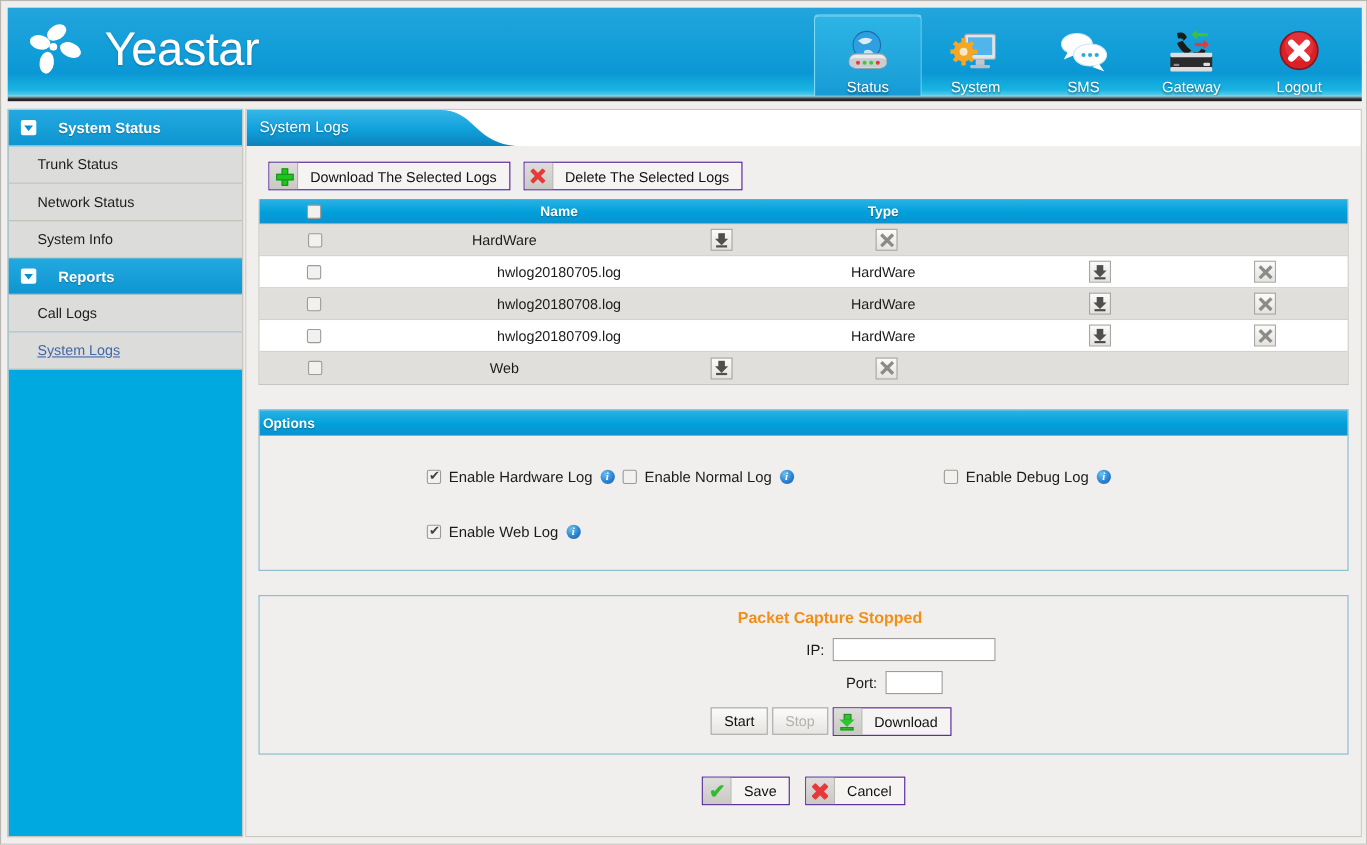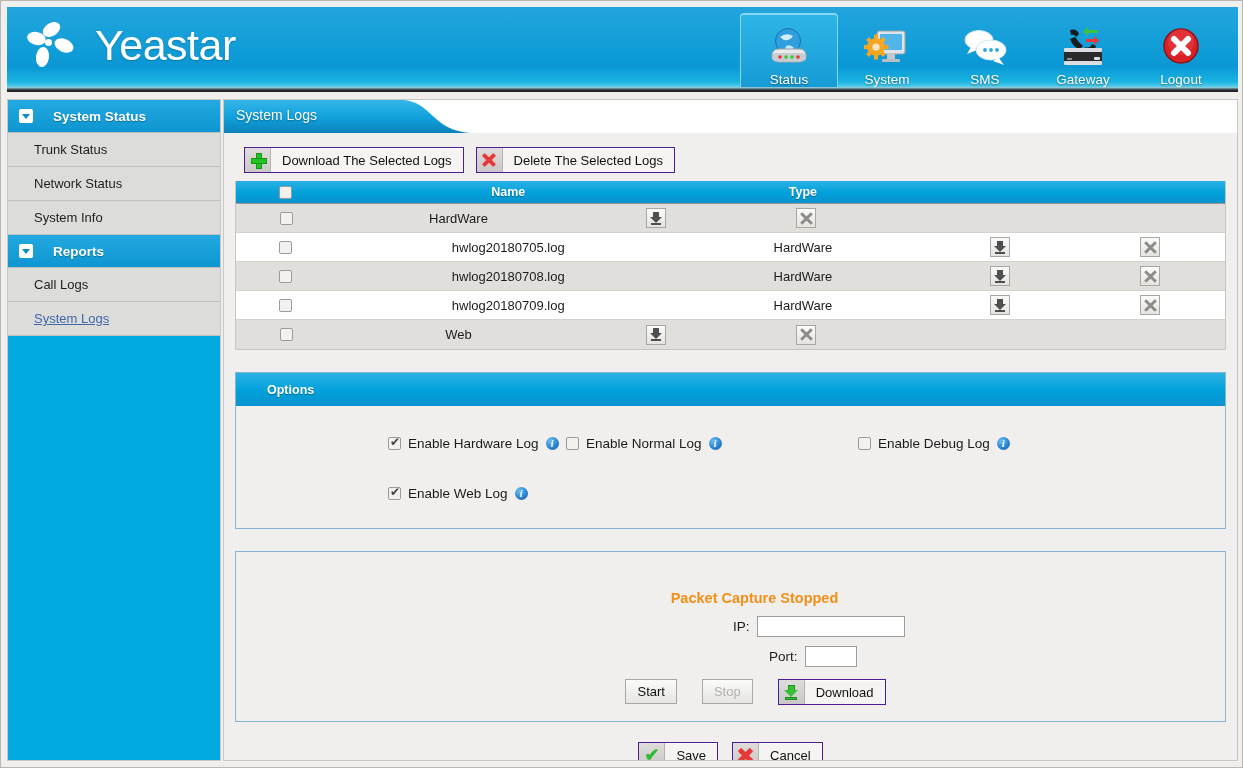--- a/index.html
+++ b/index.html
@@ -198,21 +198,21 @@
   .x-ico::before, .x-ico::after {
     content:""; position:absolute; left:-1px; top:5px; width:15px; height:3px;
     background:#8d8b87;
   }
   .x-ico::before { transform:rotate(45deg); }
   .x-ico::after  { transform:rotate(-45deg); }
 
   
   .sect { margin:22px 11px 0 11px; border:1px solid #87b7d0; background:#f0efed; }
   .sect-hd {
-    height:33px; display:flex; align-items:center; padding-left:31px;
+    height:23px; display:flex; align-items:center; padding-left:3px;
     background: linear-gradient(180deg,#2bb2e4 0%,#00a0da 55%,#0a93cf 100%);
     color:#fff; font-size:12.5px; font-weight:bold;
     text-shadow:0 1px 1px rgba(0,0,0,.35);
     position:relative;
   }
   .hl-box {
     position:absolute; left:2px; top:0px; width:156px; height:23px;
     border:2px solid #ee1c22; pointer-events:none;
   }
   .opts { padding:20px 0 18px 0; }
@@ -224,34 +224,34 @@
   .opt .lbl { white-space:nowrap; }
   .info {
     display:inline-block; width:13px; height:13px; border-radius:50%;
     background: radial-gradient(circle at 35% 30%, #6fc0ef 0%, #2b84d2 55%, #145a9e 100%);
     color:#fff; font-size:10px; font-weight:bold; font-style:italic;
     text-align:center; line-height:13px; vertical-align:super;
     font-family:"Liberation Serif", serif;
   }
 
   
-  .pc-body { padding:12px 0 16px 0;margin-top:26px; }
+  .pc-body { padding:12px 0 16px 0; }
   .pc-status {
     text-align:center; color:#f28f16; font-weight:bold; font-size:14.5px;
     margin-left:48px; margin-bottom:10px;
   }
   .fld { display:flex; align-items:center; justify-content:center; margin-bottom:9px; }
   .fld .fl { width:200px; text-align:right; padding-right:7px; font-size:13.5px; color:#1b1b1b; }
   .fld input.tb {
     height:21px; border:1px solid #9e9c98; background:#fff;
     font-size:13px; padding:0 3px; font-family:"Liberation Sans", sans-serif;
   }
   .ip-in   { width:148px; }
   .port-in { width:52px; }
-  .pc-btns { display:flex; justify-content:center; gap:25px; margin-top:12px; margin-left:50px; }
+  .pc-btns { display:flex; justify-content:center; gap:4px; margin-top:12px; margin-left:50px; }
   .sbtn {
     height:25px; min-width:48px; padding:0 11px;
     border:1px solid #a9a7a2; background:linear-gradient(180deg,#fbfbfa 0%,#e6e5e2 100%);
     font-size:13px; color:#111; cursor:pointer;
     display:flex; align-items:center; justify-content:center;
   }
   .sbtn.dis { color:#b3b1ad; cursor:default; }
   .gdl { position:relative; width:15px; height:15px; }
   .gdl .a1 { position:absolute; left:4px; top:0; width:7px; height:6px; background:#35c135; border:1px solid #1f8f1f; }
   .gdl .a2 { position:absolute; left:0; top:5px; width:0; height:0;

